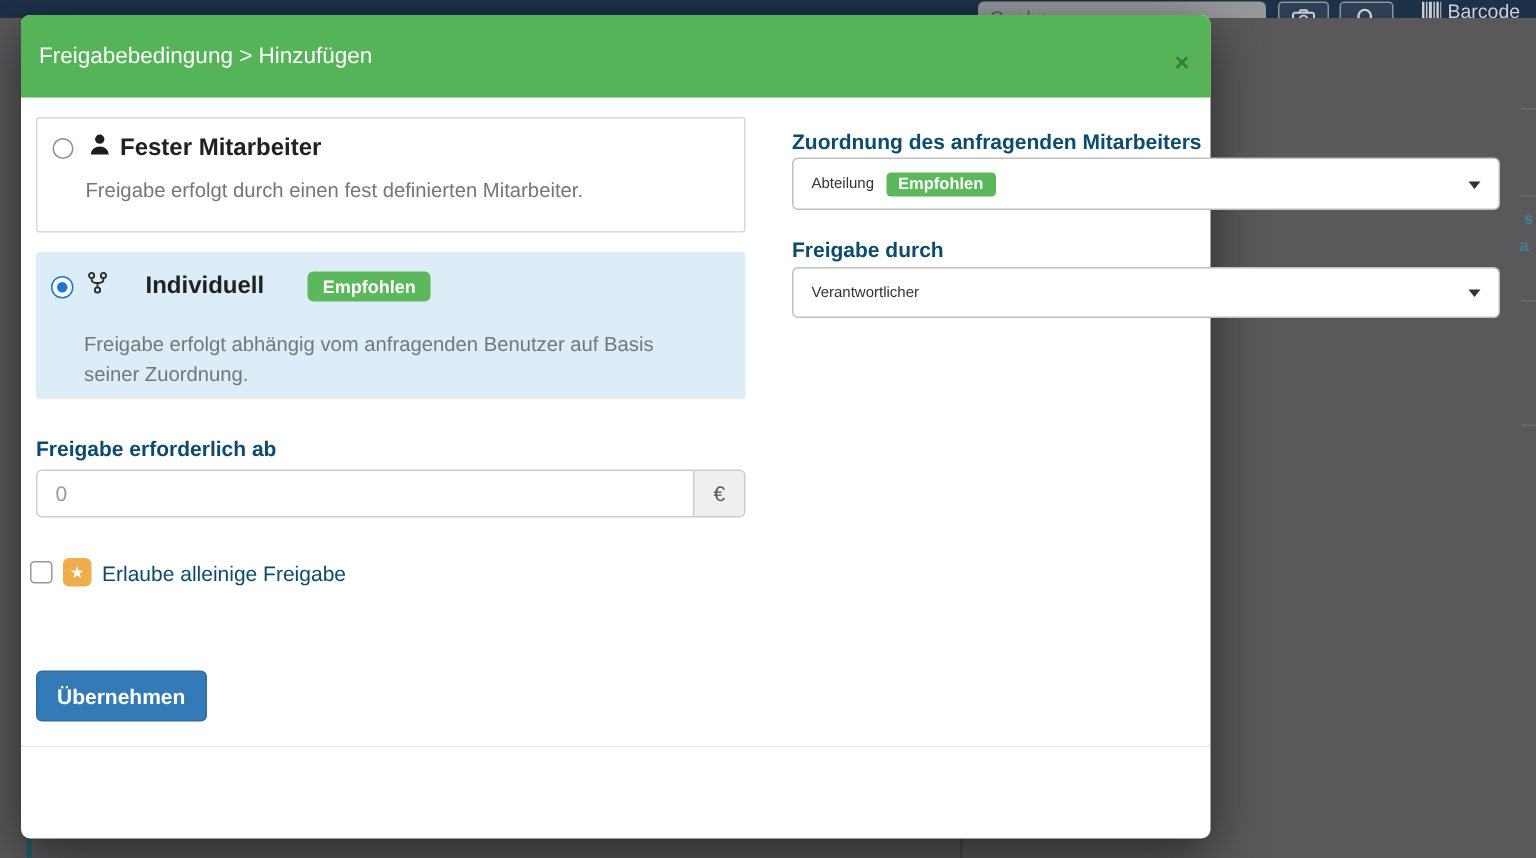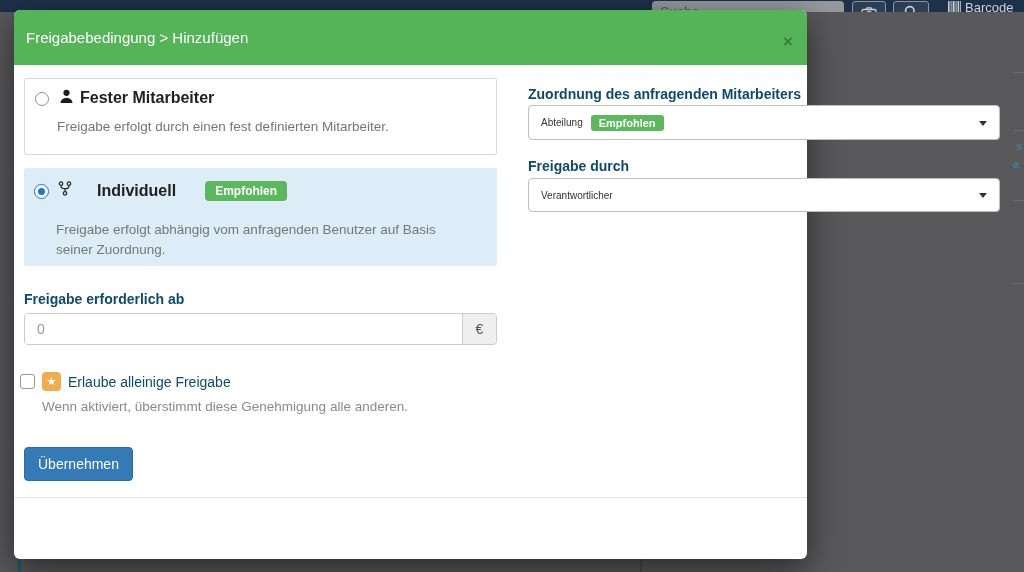--- a/index.html
+++ b/index.html
@@ -66,21 +66,21 @@
   .check-row{position:absolute;left:6px;top:362px;display:flex;align-items:center;gap:7px;}
   .checkbox{width:15px;height:15px;border:1.5px solid #979797;border-radius:3px;background:#fff;
     box-sizing:border-box;cursor:pointer;}
   .star-badge{width:19px;height:19px;background:#f0ad4e;border-radius:4px;color:#fff;font-size:11px;
     display:flex;align-items:center;justify-content:center;}
   .check-label{font-size:14px;color:#0c4a6e;}
   .check-desc{position:absolute;left:28px;top:389px;font-size:13.5px;color:#8a8a8a;}
   
   .btn-primary{position:absolute;left:10px;top:437px;background:#337ab7;border:1px solid #2e6da4;
     color:#fff;font-size:14px;padding:8px 13px;border-radius:4px;cursor:pointer;
-    font-family:"Liberation Sans",sans-serif;}
+    font-family:"Liberation Sans",sans-serif;font-weight:bold;}
   
   #assign-label{left:514px;top:76px;}
   #approval-label{left:514px;top:148px;}
   .select{position:absolute;left:514px;width:472px;border:1px solid #bfbfbf;border-radius:4px;
     box-sizing:border-box;display:flex;align-items:center;gap:8px;padding:0 12px;background:#fff;cursor:pointer;}
   #select-assignment{top:95px;height:35px;}
   #select-approval{top:168px;height:34px;}
   .select-value{font-size:10px;color:#333;}
   .caret{position:absolute;right:12px;top:50%;margin-top:-2px;width:0;height:0;
     border-left:4.5px solid transparent;border-right:4.5px solid transparent;border-top:5px solid #333;}
@@ -178,21 +178,20 @@
   <div class="input-group">
     <input type="text" placeholder="0" style="">
     <div class="input-addon">€</div>
   </div>
 
   <div class="check-row">
     <span class="checkbox"></span>
     <span class="star-badge">★</span>
     <span class="check-label">Erlaube alleinige Freigabe</span>
   </div>
-  <div class="check-desc">Wenn aktiviert, überstimmt diese Genehmigung alle anderen.</div>
 
   <button class="btn-primary">Übernehmen</button>
 
   <div class="form-label" id="assign-label">Zuordnung des anfragenden Mitarbeiters</div>
   <div class="select" id="select-assignment">
     <span class="select-value">Abteilung</span>
     <span class="badge-green badge-sm">Empfohlen</span>
     <span class="caret"></span>
   </div>
 

